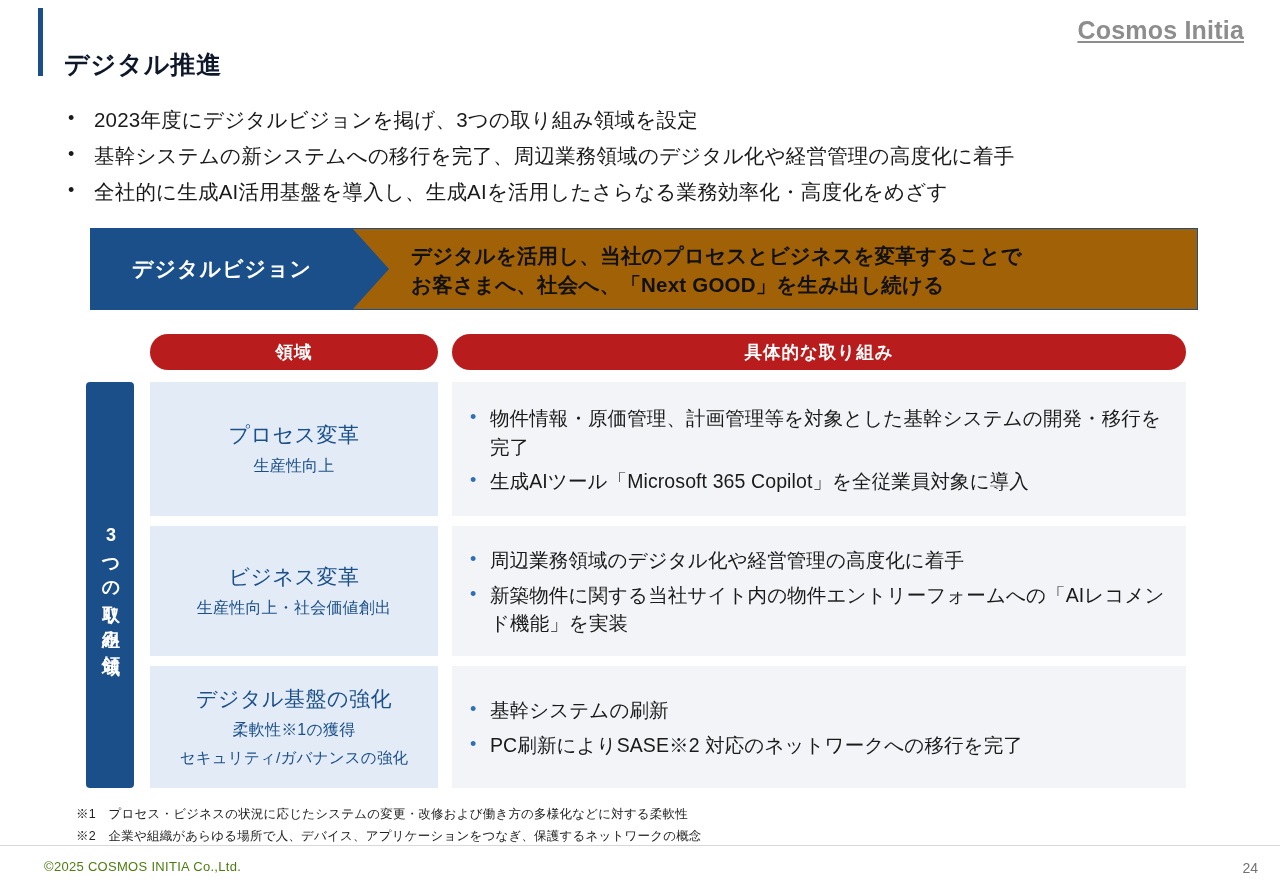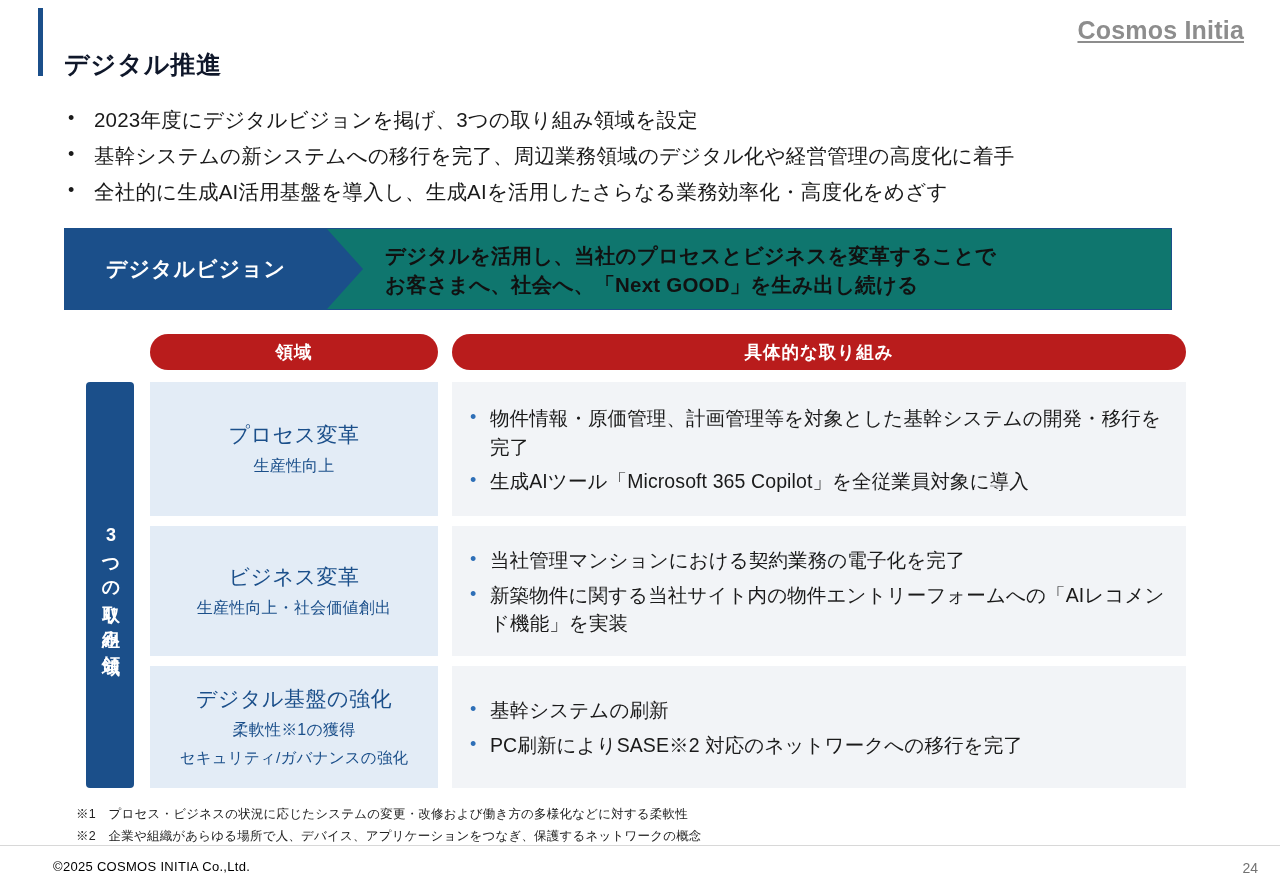--- a/index.html
+++ b/index.html
@@ -67,27 +67,27 @@
     text-align: left;
     padding-left: 8px;
     box-sizing: border-box;
     font-size: 18px;
     line-height: 1.6;
   }
 
   
   .vision {
     position: absolute;
-    left: 64px;
+    left: 90px;
     top: 228px;
     width: 1108px;
     height: 82px;
     border: 1px solid #1b4f8a;
     box-sizing: border-box;
-    background: #0f766e;
+    background: #a16207;
   }
   .vision-label {
     position: absolute;
     left: 0;
     top: 0;
     width: 262px;
     height: 80px;
     background: #1b4f8a;
     color: #ffffff;
     font-size: 21px;
@@ -238,24 +238,24 @@
   .footer-line {
     position: absolute;
     left: 0;
     bottom: 40px;
     width: 1280px;
     height: 1px;
     background: #d8d8d8;
   }
   .copyright {
     position: absolute;
-    left: 53px;
+    left: 44px;
     bottom: 12px;
     font-size: 13px;
-    color: #000000;
+    color: #4d7c0f;
     letter-spacing: 0.3px;
   }
   .pageno {
     position: absolute;
     right: 22px;
     bottom: 10px;
     font-size: 14px;
     color: #737373;
   }
 </style>
@@ -315,21 +315,21 @@
 </div>
 
 <div class="row r2">
   <div class="area-cell">
     <div class="a-title">ビジネス変革</div>
     <div class="a-sub">生産性向上・社会価値創出</div>
   </div>
   <div class="actions-cell">
     <div class="action-item">
       <span class="bdot">•</span>
-      <span class="btxt">当社管理マンションにおける契約業務の電子化を完了</span>
+      <span class="btxt">周辺業務領域のデジタル化や経営管理の高度化に着手</span>
     </div>
     <div class="action-item">
       <span class="bdot">•</span>
       <span class="btxt">新築物件に関する当社サイト内の物件エントリーフォームへの「AIレコメンド機能」を実装</span>
     </div>
   </div>
 </div>
 
 <div class="row r3">
   <div class="area-cell">

